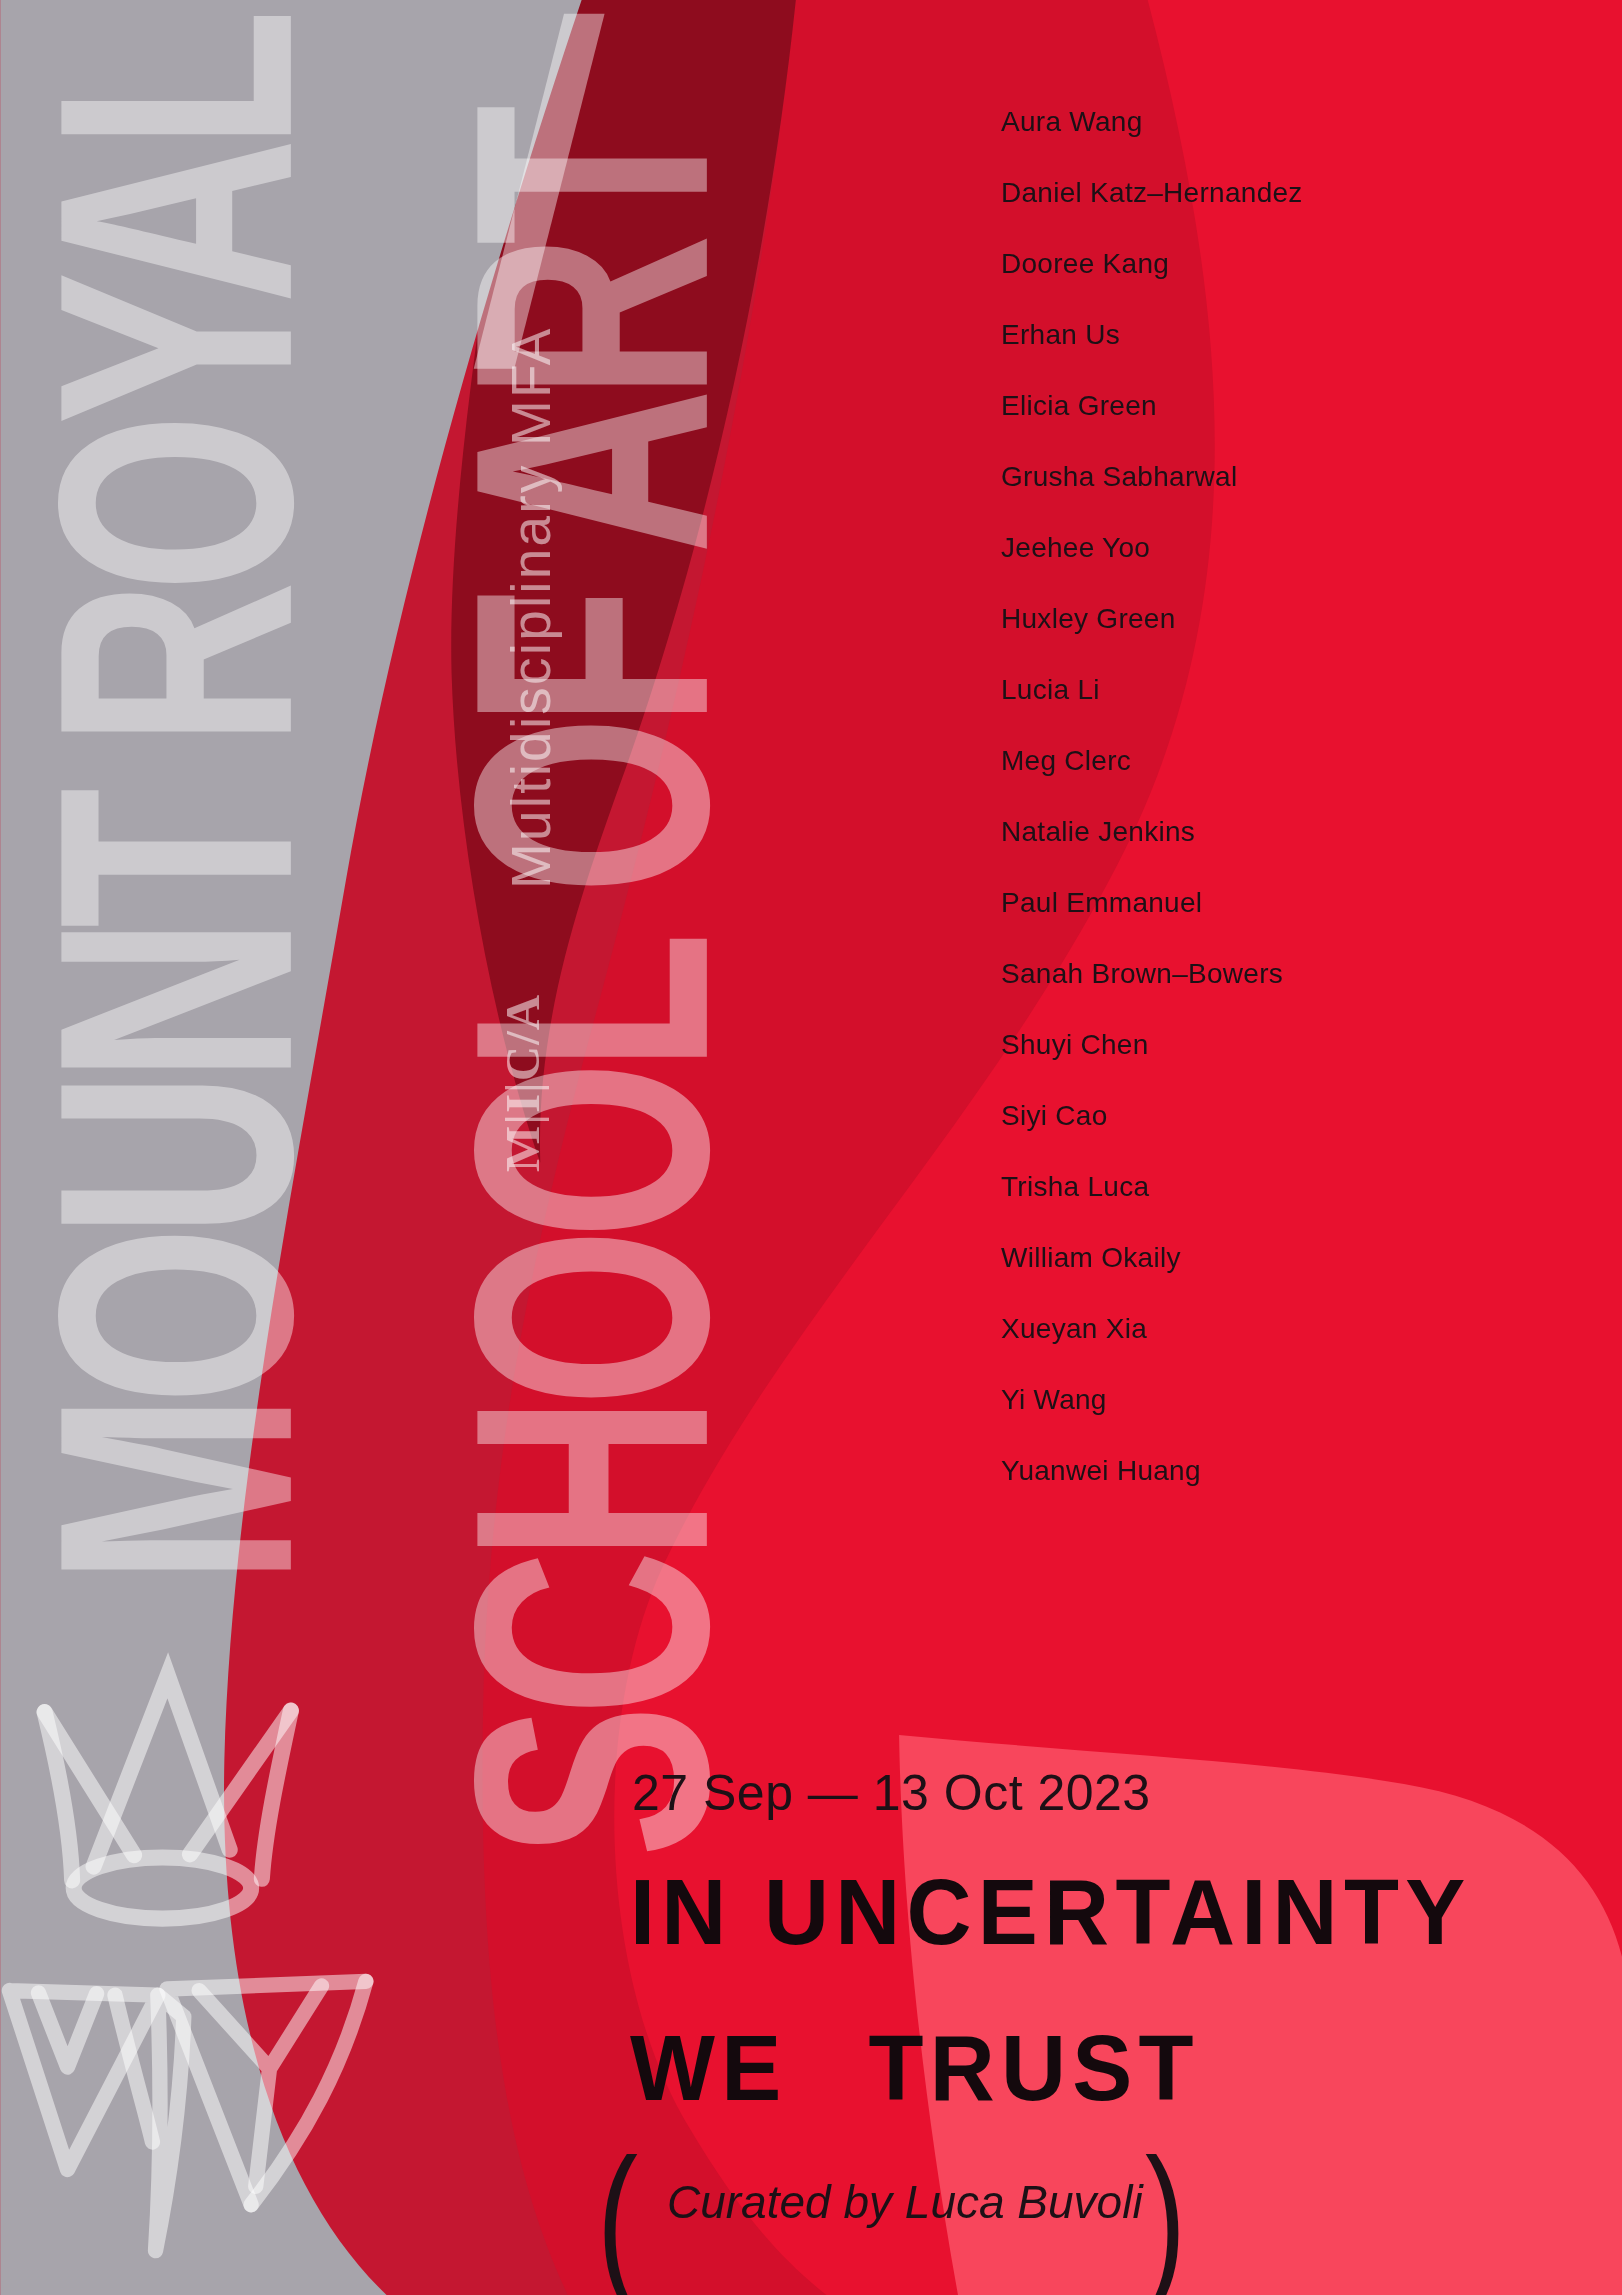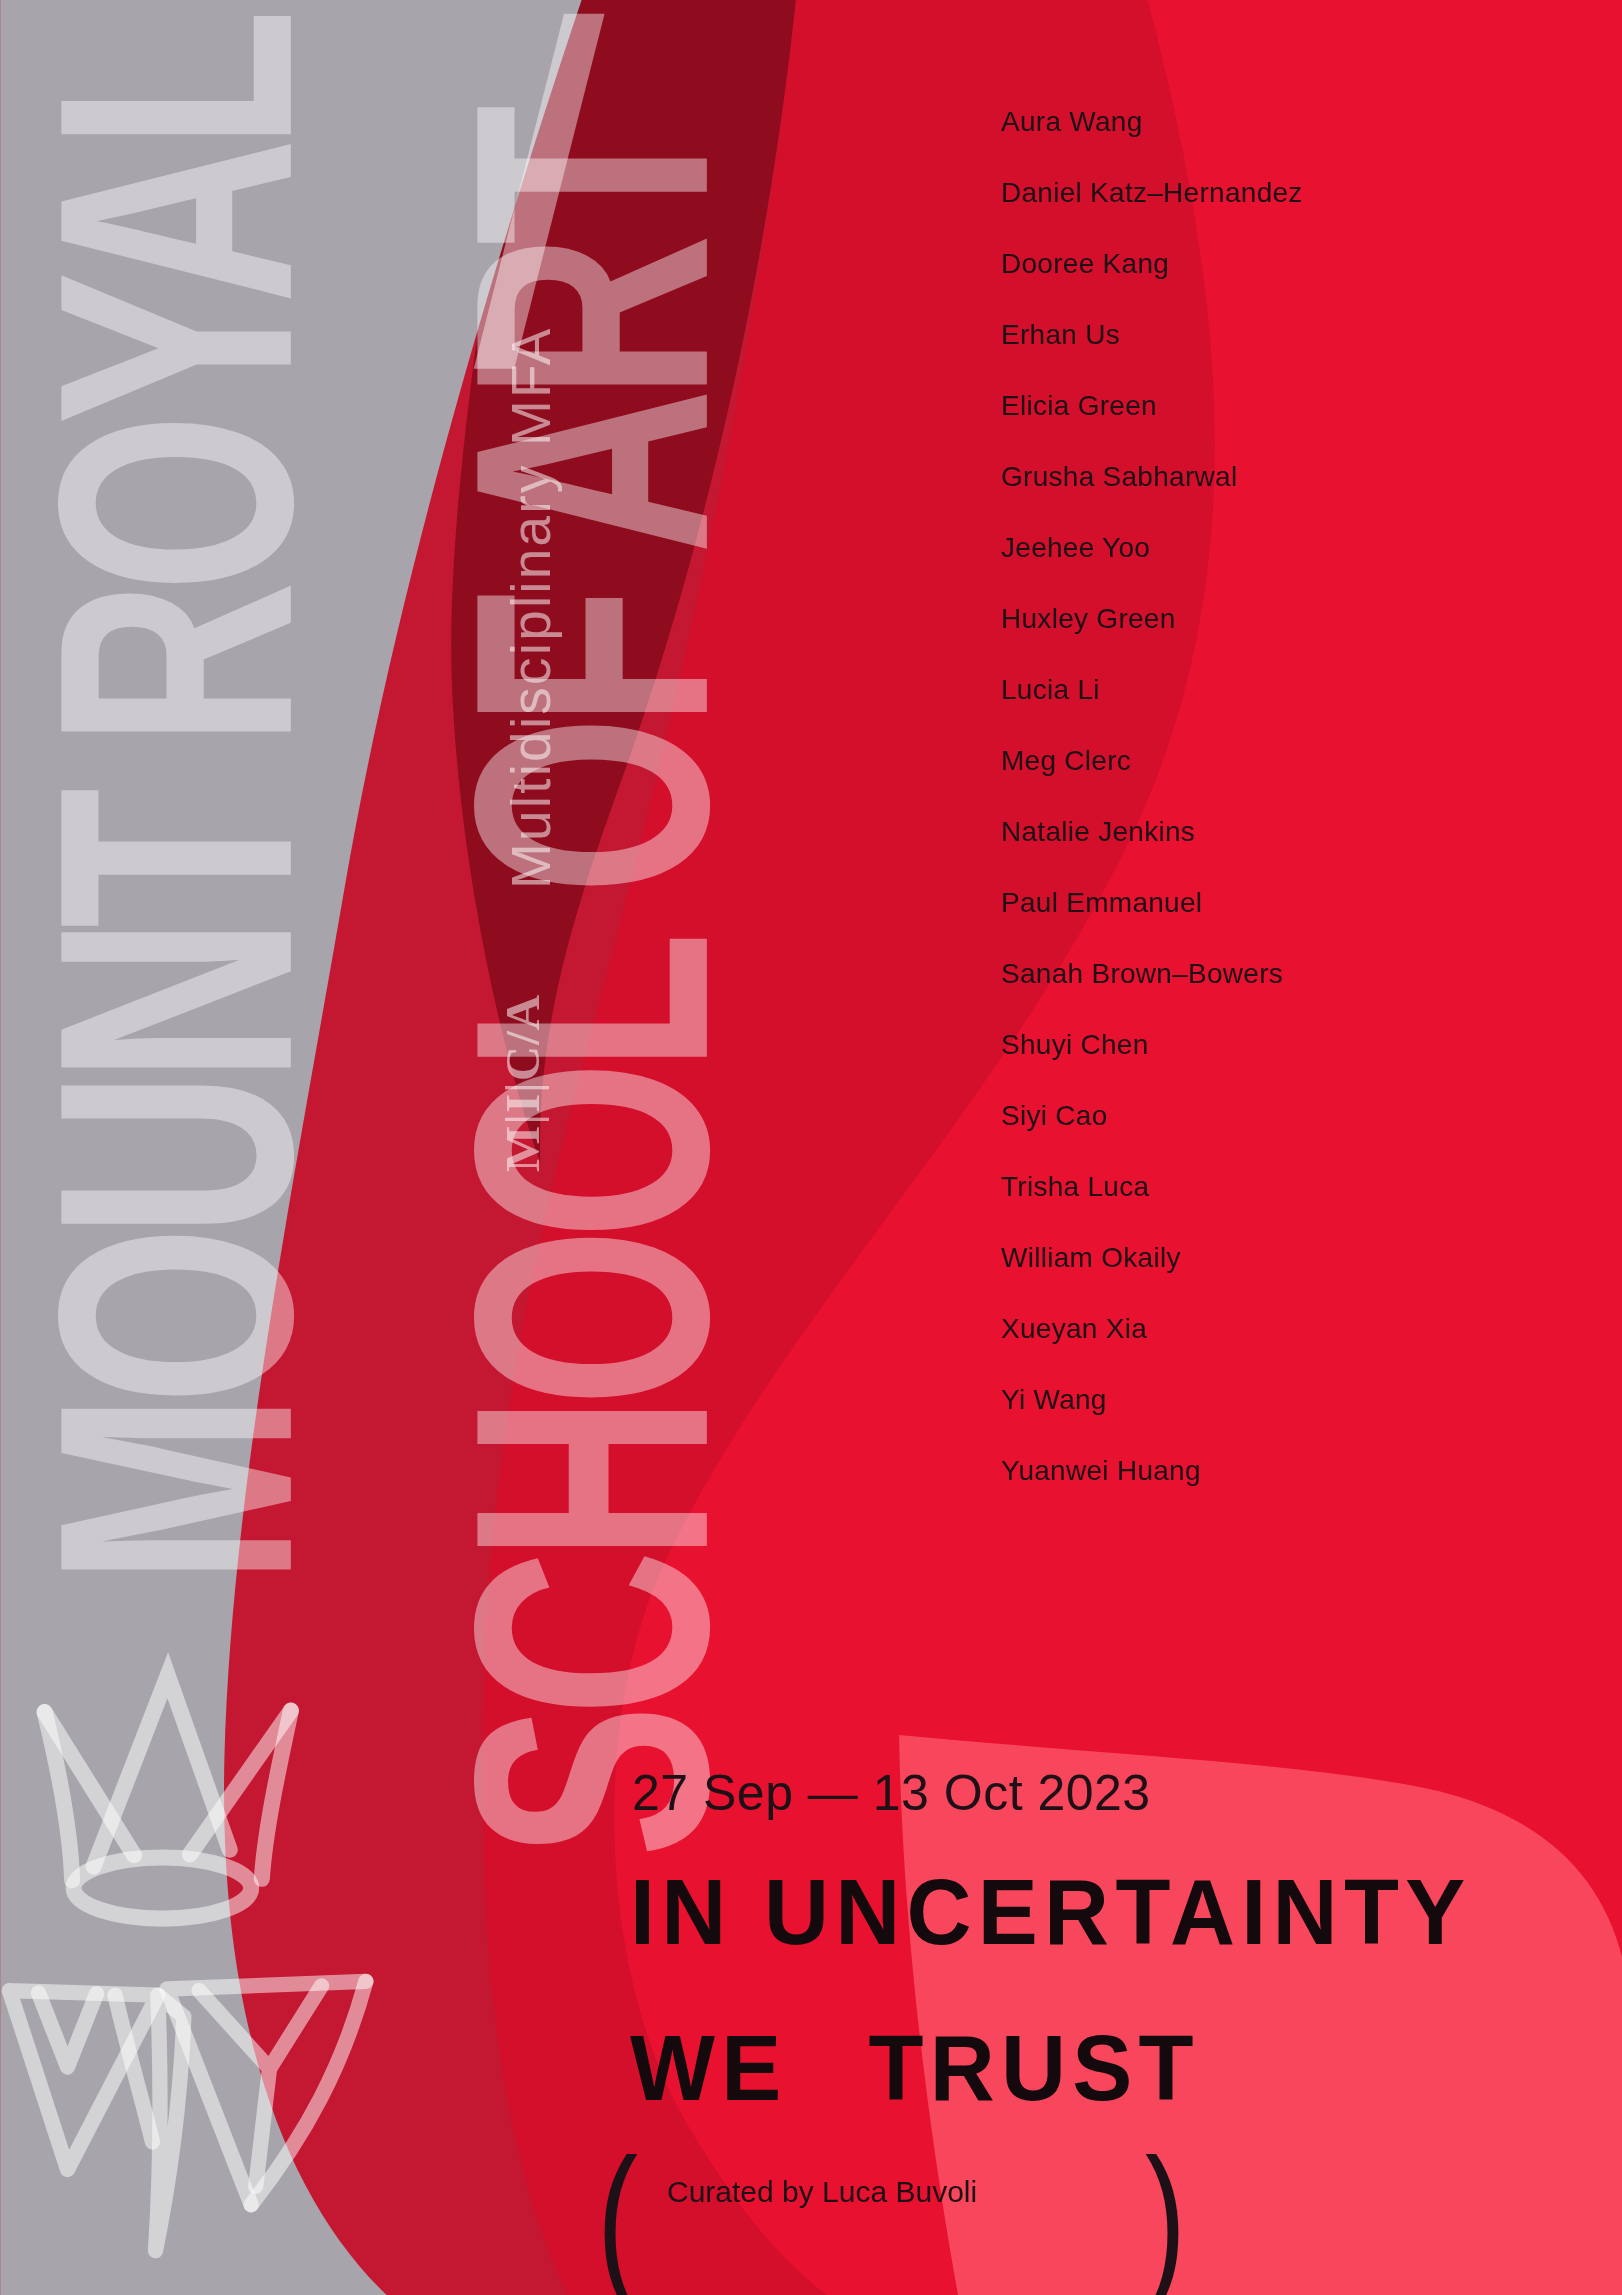--- a/index.html
+++ b/index.html
@@ -41,21 +41,21 @@
   .title{
     color:#14090d;
     font-weight:700;
     letter-spacing:0.07em;
     font-size:90px;
     transform-origin:0 0;
     transform:scaleY(1.04);
   }
   .title1{left:630px;top:1859px;}
   .title2{left:630px;top:2015px;word-spacing:0.55em;}
-  .curated{left:667px;top:2175px;font-size:30px;color:#1d1016;}
+  .curated{left:667px;top:2175px;font-size:46px;color:#1d1016;font-style:italic;}
   .paren{
     top:2133px;font-size:171px;line-height:1;color:#1d1016;font-weight:400;
     transform-origin:center;transform:scaleX(0.72);
   }
   .paren.open{left:589px;}
   .paren.close{left:1137px;}
 </style>
 </head>
 <body>
 

